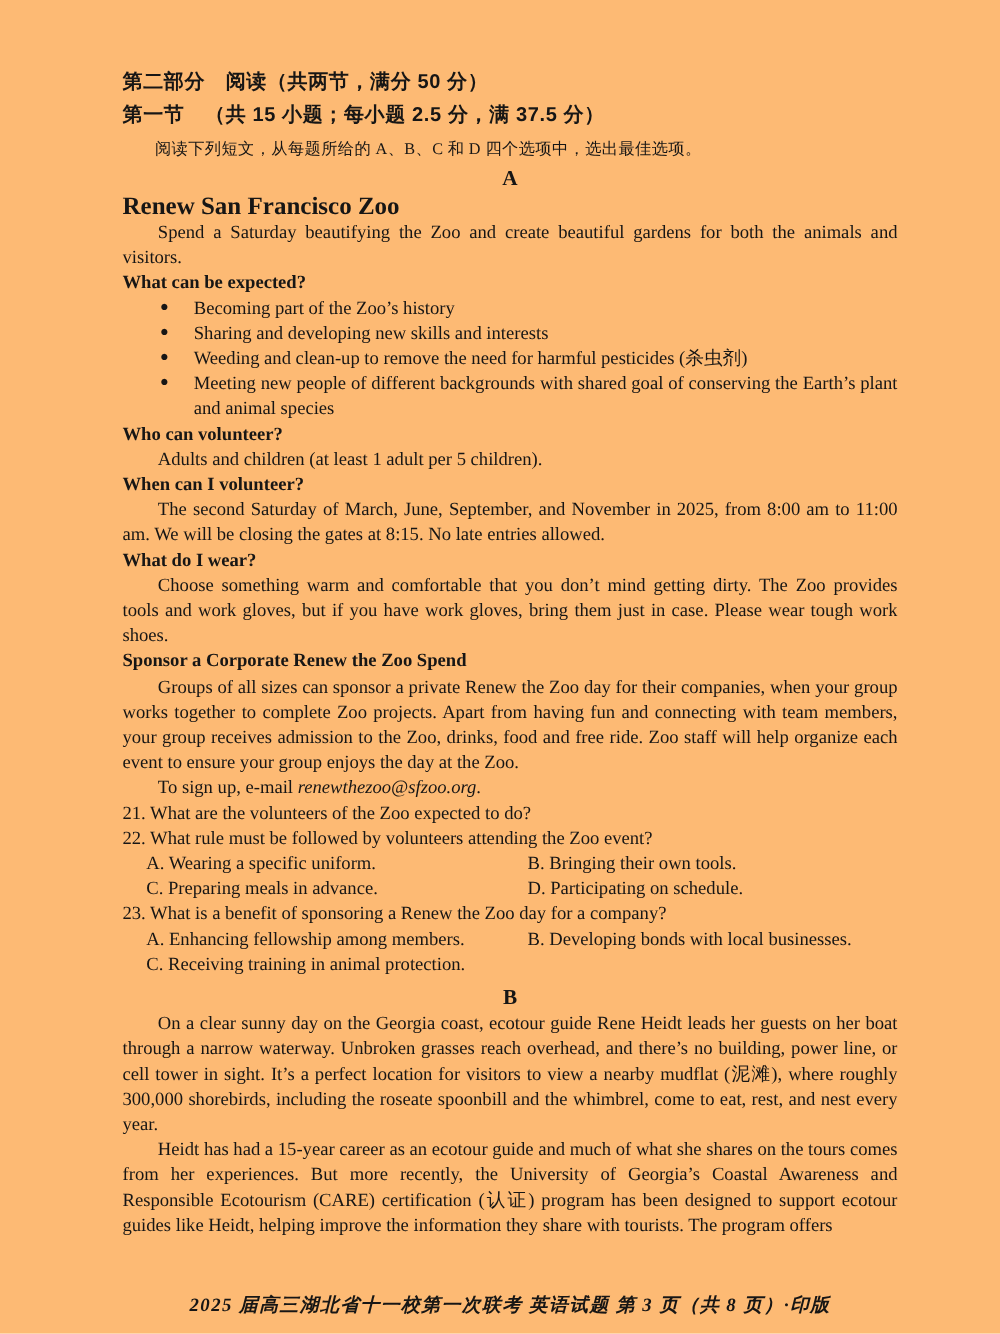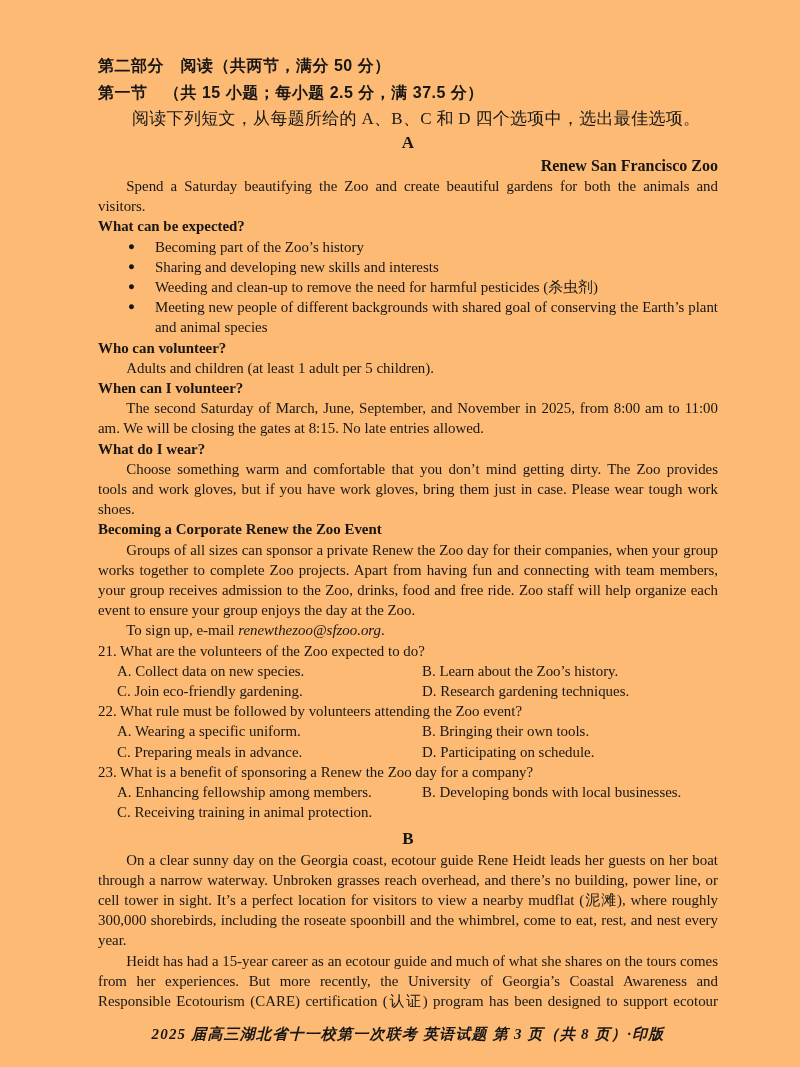--- a/index.html
+++ b/index.html
@@ -11,36 +11,36 @@
     font-size:14.9px; line-height:20.2px;
     padding:52px 82px 0 98px;
     position:relative; overflow:hidden;
   }
   .content { height:962px; overflow:hidden; }
   .part-header, .section-header {
     font-family:"Liberation Sans","DejaVu Sans",sans-serif;
     font-weight:bold; font-size:16px; line-height:27px;
     letter-spacing:0.5px;
   }
-  .instructions { font-size:17px; line-height:25px; text-indent:2em; letter-spacing:0.3px; }
+  .instructions { font-size:13px; line-height:25px; text-indent:2em; letter-spacing:0.3px; }
   .center-label { text-align:center; font-weight:bold; font-size:17px; line-height:24px; }
   .center-label.b-label { margin-top:5px; line-height:22px; }
-  .passage-title { text-align:right; font-weight:bold; font-size:16px; line-height:21px; }
+  .passage-title { text-align:left; font-weight:bold; font-size:20px; line-height:21px; }
   .para { text-align:justify; }
   .indent { text-indent:1.9em; }
   .subheading { font-weight:bold; text-align:left; }
   .bullets { list-style:none; }
   .bullets li { position:relative; padding-left:57px; text-align:justify; }
   .bullets .dot { position:absolute; left:30px; top:-1px; font-size:11.5px; }
   .q-stem { text-align:left; }
   .q-num { display:inline; }
   .options { display:grid; grid-template-columns:305px 1fr; padding-left:19px; }
   .opt { text-align:left; white-space:nowrap; }
   .signup em { font-style:italic;margin-top:48px; }
-  .footer-row { height:53px; padding-top:10px; display:flex; justify-content:center; align-items:flex-start; }
+  .footer-row { height:53px; padding-top:10px; display:flex; justify-content:center; align-items:center; }
   .footer {
     font-style:italic; font-weight:bold; font-size:15px;
     letter-spacing:1.2px;
     font-family:"Liberation Serif","DejaVu Serif",serif;
   }
 </style>
 </head>
 <body>
 
 <div class="page">
@@ -77,33 +77,27 @@
 
     <div class="subheading">Who can volunteer?</div>
     <p class="para indent">Adults and children (at least 1 adult per 5 children).</p>
 
     <div class="subheading">When can I volunteer?</div>
     <p class="para indent">The second Saturday of March, June, September, and November in 2025, from 8:00 am to 11:00 am. We will be closing the gates at 8:15. No late entries allowed.</p>
 
     <div class="subheading">What do I wear?</div>
     <p class="para indent">Choose something warm and comfortable that you don’t mind getting dirty. The Zoo provides tools and work gloves, but if you have work gloves, bring them just in case. Please wear tough work shoes.</p>
 
-    <div class="subheading">Becoming a Corporate Renew the Zoo Event</div>
+    <div class="subheading">Sponsor a Corporate Renew the Zoo Spend</div>
     <p class="para indent">Groups of all sizes can sponsor a private Renew the Zoo day for their companies, when your group works together to complete Zoo projects. Apart from having fun and connecting with team members, your group receives admission to the Zoo, drinks, food and free ride. Zoo staff will help organize each event to ensure your group enjoys the day at the Zoo.</p>
 
     <p class="para indent signup"><span>To sign up, e-mail </span><em>renewthezoo@sfzoo.org</em><span>.</span></p>
 
     <div class="question">
       <div class="q-stem"><span class="q-num">21.</span> <span>What are the volunteers of the Zoo expected to do?</span></div>
-      <div class="options">
-        <div class="opt">A. Collect data on new species.</div>
-        <div class="opt">B. Learn about the Zoo’s history.</div>
-        <div class="opt">C. Join eco-friendly gardening.</div>
-        <div class="opt">D. Research gardening techniques.</div>
-      </div>
     </div>
 
     <div class="question">
       <div class="q-stem"><span class="q-num">22.</span> <span>What rule must be followed by volunteers attending the Zoo event?</span></div>
       <div class="options">
         <div class="opt">A. Wearing a specific uniform.</div>
         <div class="opt">B. Bringing their own tools.</div>
         <div class="opt">C. Preparing meals in advance.</div>
         <div class="opt">D. Participating on schedule.</div>
       </div>

